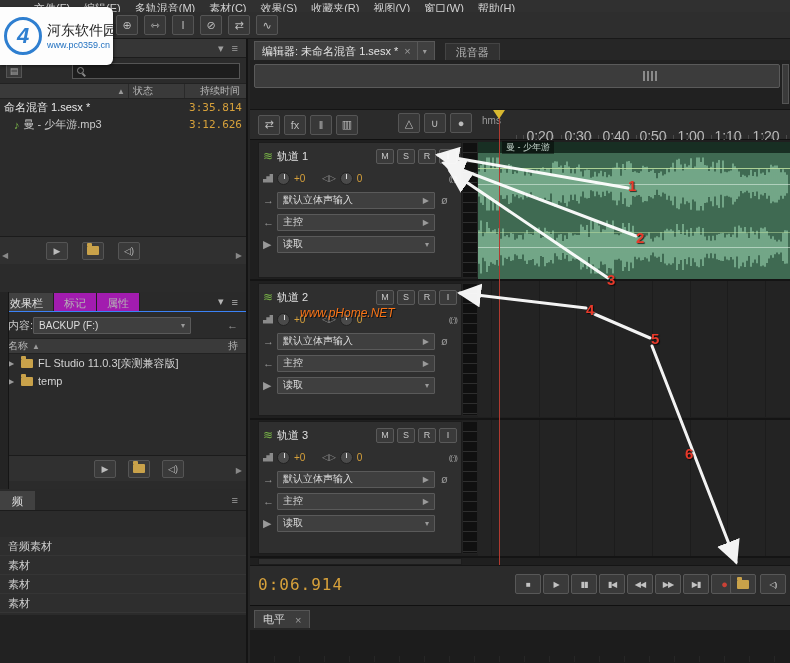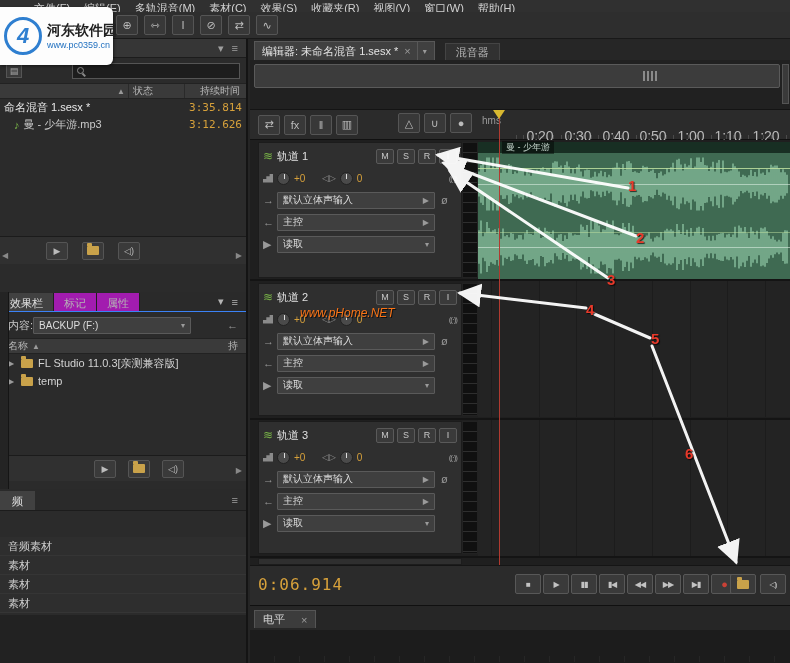--- a/index.html
+++ b/index.html
@@ -17,21 +17,21 @@
   .toolbar-top{position:absolute;left:0;top:12px;width:790px;height:27px;background:#2e2e2e;
                border-bottom:1px solid #191919;display:flex;align-items:center;gap:6px;padding-left:116px}
   .tool-btn{width:22px;height:20px;background:#383838;border:1px solid #555;border-radius:2px;
             color:#bbb;font-size:11px;display:flex;align-items:center;justify-content:center}
   
   .watermark{position:absolute;left:0;top:7px;width:113px;height:58px;background:#fdfdfd;
              border-radius:0 6px 6px 0;display:flex;align-items:center;gap:5px;padding:4px;z-index:60;
              box-shadow:1px 1px 3px rgba(0,0,0,.5)}
   .wm-badge{width:38px;height:38px;border-radius:50%;border:3px solid #2f7fd0;color:#2f7fd0;
             font-size:22px;font-weight:bold;font-style:italic;display:flex;align-items:center;justify-content:center;flex:none}
-  .wm-title{font-size:14px;font-weight:bold;color:#222;white-space:nowrap}
+  .wm-title{font-size:14px;font-weight:normal;color:#222;white-space:nowrap}
   .wm-url{font-size:9px;color:#1f6fbf;white-space:nowrap}
   
   .panel{position:absolute;background:#2b2b2b;border-right:2px solid #141414}
   .files-panel{left:0;top:39px;width:248px;height:253px}
   .p-head{height:19px;background:#363636;border-bottom:1px solid #1c1c1c;display:flex;align-items:center;
           justify-content:flex-end;gap:8px;padding:0 8px;color:#9f9f9f}
   .fp-search{height:25px;display:flex;align-items:center;gap:8px;padding:0 6px}
   .sq-ico{width:16px;height:14px;background:#3a3a3a;border:1px solid #555;display:flex;align-items:center;
           justify-content:center;color:#aaa;font-size:9px}
   .search-box{flex:1;height:16px;background:#1d1d1d;border:1px solid #555;display:flex;align-items:center;
@@ -136,21 +136,21 @@
   .time-display{position:absolute;left:8px;top:9px;color:var(--accent-orange);font-size:16px;
                 font-family:"DejaVu Sans Mono",monospace;letter-spacing:1px}
   .tr-btns{position:absolute;left:265px;top:8px;display:flex;gap:2px}
   .tr-btn{width:26px;height:20px;background:#3a3a3a;border:1px solid #585858;border-radius:2px;color:#c2c2c2;
           font-size:8px;display:flex;align-items:center;justify-content:center;letter-spacing:-1px}
   .tr-btn.rec{color:var(--record-red);font-size:11px}
   .tr-right{position:absolute;right:4px;top:8px;display:flex;gap:4px}
   
   .levels{position:absolute;left:250px;top:605px;width:540px;height:58px;background:#262626;border-top:1px solid #101010}
   .lv-tab{position:absolute;left:4px;top:4px;height:18px;background:#3c3c3c;border:1px solid #555;border-bottom:0;
-          display:flex;align-items:center;gap:16px;padding:0 8px;color:#d5d5d5}
+          display:flex;align-items:center;gap:10px;padding:0 8px;color:#d5d5d5}
   .lv-area{position:absolute;left:0;top:24px;width:100%;height:34px;background:#1c1c1c;
            background-image:repeating-linear-gradient(to right,transparent 0 24px,#262626 24px 25px);background-position:0 26px;background-size:100% 6px;background-repeat:no-repeat}
   
   .arrows{position:absolute;left:0;top:0;z-index:40;pointer-events:none}
   .num{position:absolute;color:var(--annotation-red);font-size:15px;font-weight:bold;z-index:41;
        text-shadow:1px 1px 1px rgba(0,0,0,.7)}
   .center-wm{position:absolute;left:300px;top:306px;color:#f97316;font-weight:normal;font-size:12px;z-index:30;
              text-shadow:1px 1px 0 #111;font-style:italic}
   .left-strip{position:absolute;left:0;top:292px;width:9px;height:197px;background:#242424;border-right:1px solid #151515}
 </style>

